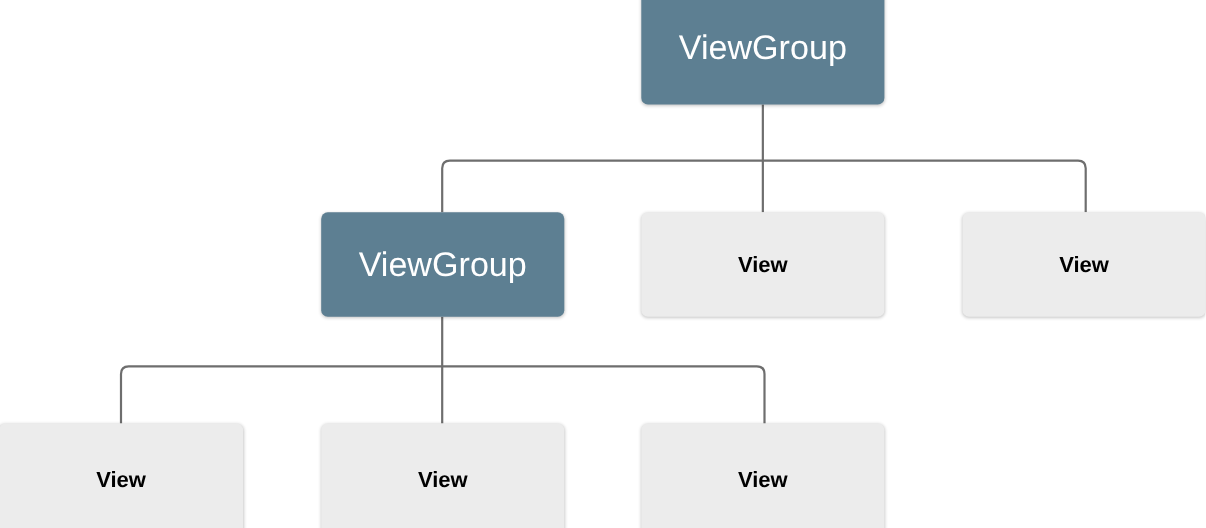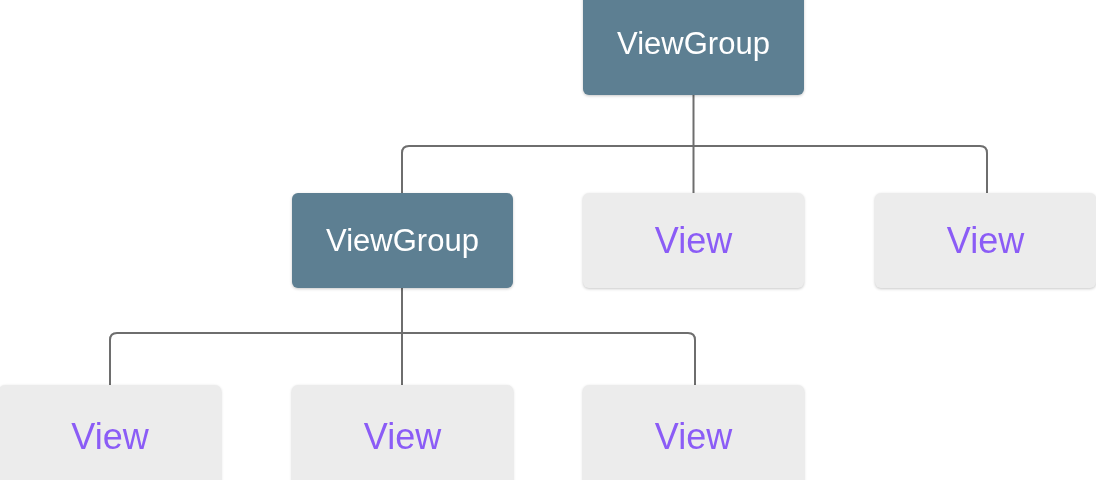--- a/index.html
+++ b/index.html
@@ -46,23 +46,23 @@
   .node-label {
     white-space: nowrap;
     line-height: 1;
   }
   .node-viewgroup .node-label {
     color: #ffffff;
     font-size: 31px;
     font-weight: 400;
   }
   .node-view .node-label {
-    color: #8b5cf6;
-    font-size: 36px;
-    font-weight: 400;
+    color: #000000;
+    font-size: 20px;
+    font-weight: 700;
   }
 </style>
 </head>
 <body>
 
 <div id="diagram-canvas">
 
   <svg id="connector-layer" width="1096" height="480" viewBox="0 0 1096 480" fill="none" xmlns="http://www.w3.org/2000/svg">
 
     <g stroke="#6e6e6e" stroke-width="2" fill="none" stroke-linecap="butt" stroke-linejoin="round">

